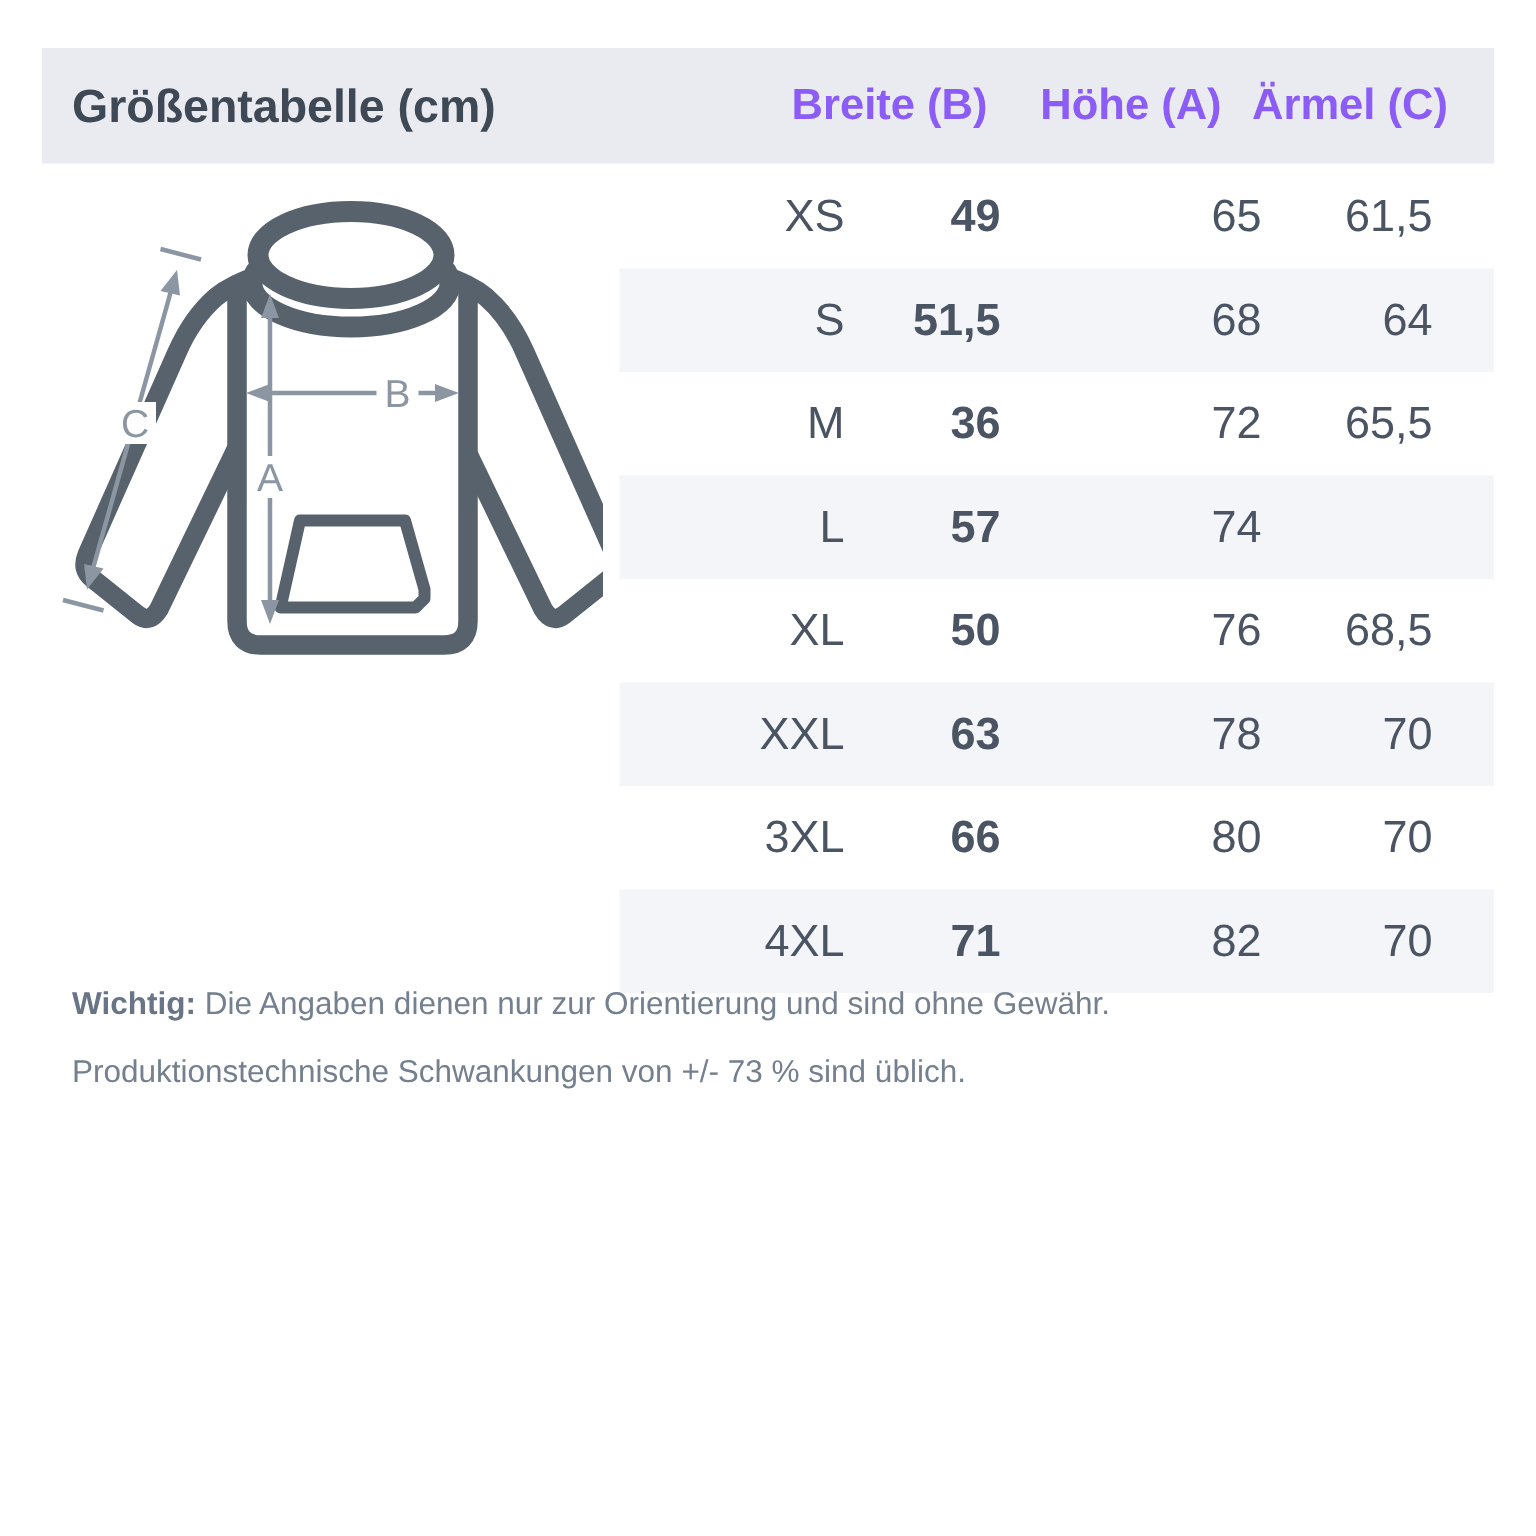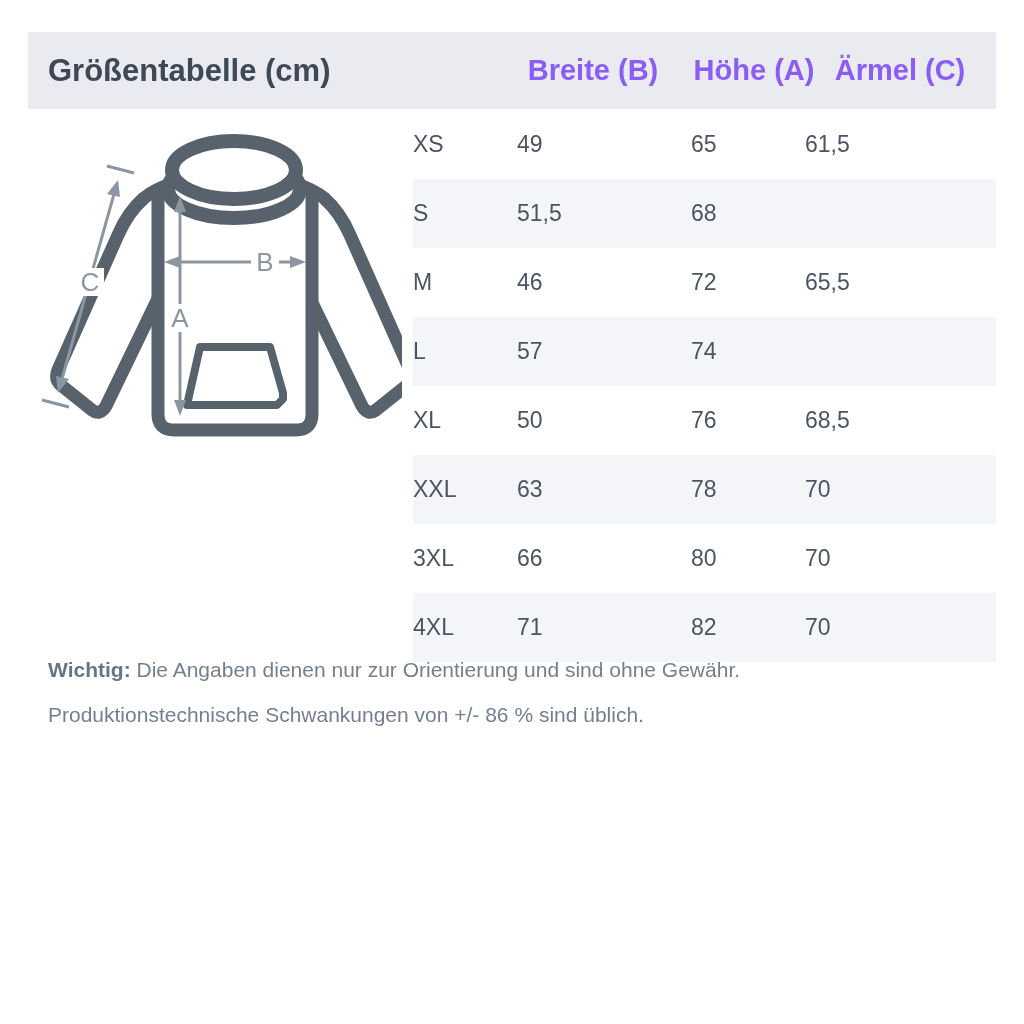--- a/index.html
+++ b/index.html
@@ -26,24 +26,24 @@
   .col-header.c1{left:465px;}  
   .col-header.c2{left:626px;text-align:center;}  
   .col-header.c3{left:772px;}  
 
   
   .size-table{position:absolute;left:413px;top:110px;width:583px;}
   .size-row{position:relative;width:583px;height:69px;}
   .size-row.striped{background:#f4f5f8;}
   .cell{
     position:absolute;top:0;height:69px;line-height:69px;width:150px;
-    text-align:left;font-size:23px;color:#4a5462;
+    text-align:right;font-size:30px;color:#4a5462;
   }
   .cell.size{left:0px;}    
-  .cell.b{left:104px;}     
+  .cell.b{left:104px;font-weight:bold;}     
   .cell.h{left:278px;}     
   .cell.c{left:392px;}     
 
   
   .diagram{position:absolute;left:30px;top:118px;width:372px;height:345px;}
 
   
   .footer{
     position:absolute;left:48px;top:647px;width:930px;
     font-size:21px;line-height:45px;color:#74808f;
@@ -108,24 +108,25 @@
     <div class="size-row">
       <span class="cell size">XS</span>
       <span class="cell b">49</span>
       <span class="cell h">65</span>
       <span class="cell c">61,5</span>
     </div>
     <div class="size-row striped">
       <span class="cell size">S</span>
       <span class="cell b">51,5</span>
       <span class="cell h">68</span>
+      <span class="cell c">64</span>
     </div>
     <div class="size-row">
       <span class="cell size">M</span>
-      <span class="cell b">46</span>
+      <span class="cell b">36</span>
       <span class="cell h">72</span>
       <span class="cell c">65,5</span>
     </div>
     <div class="size-row striped">
       <span class="cell size">L</span>
       <span class="cell b">57</span>
       <span class="cell h">74</span>
     </div>
     <div class="size-row">
       <span class="cell size">XL</span>
@@ -148,16 +149,16 @@
     <div class="size-row striped">
       <span class="cell size">4XL</span>
       <span class="cell b">71</span>
       <span class="cell h">82</span>
       <span class="cell c">70</span>
     </div>
   </div>
 
   <div class="footer">
     <span class="bold">Wichtig:</span><span> Die Angaben dienen nur zur Orientierung und sind ohne Gewähr.</span><br>
-    <span>Produktionstechnische Schwankungen von +/- 86 % sind üblich.</span>
+    <span>Produktionstechnische Schwankungen von +/- 73 % sind üblich.</span>
   </div>
 
 </div>
 
 </body></html>

